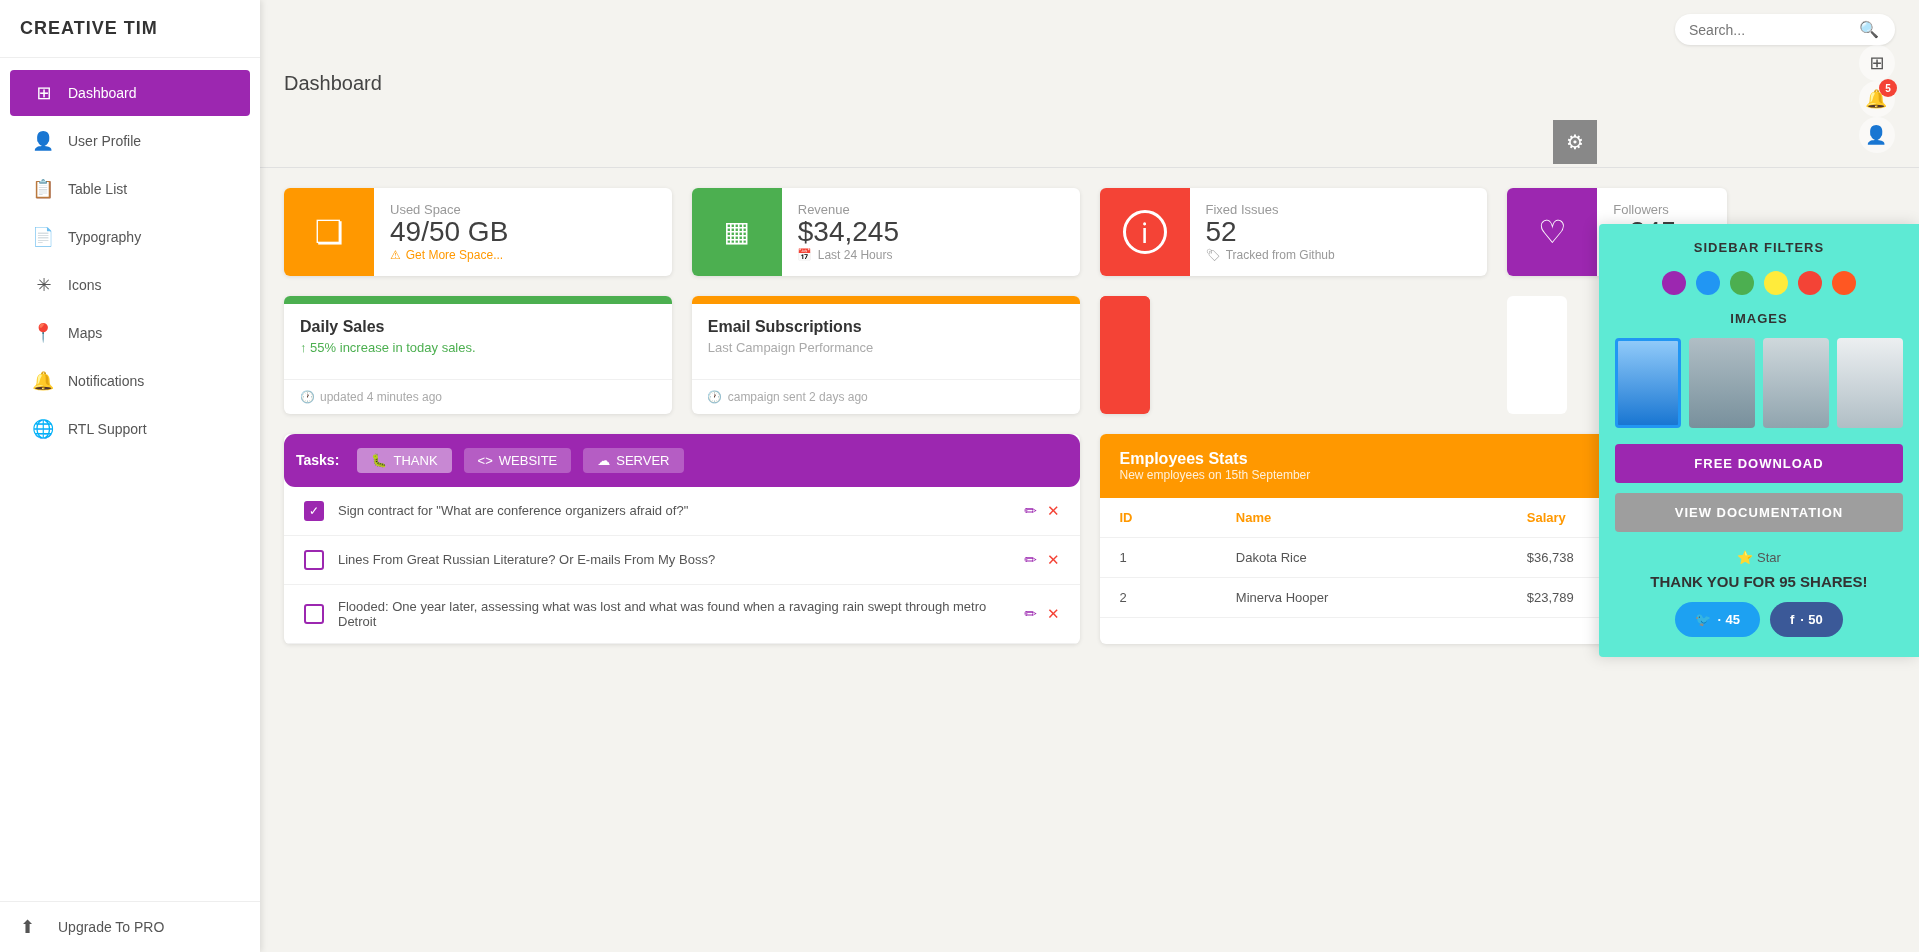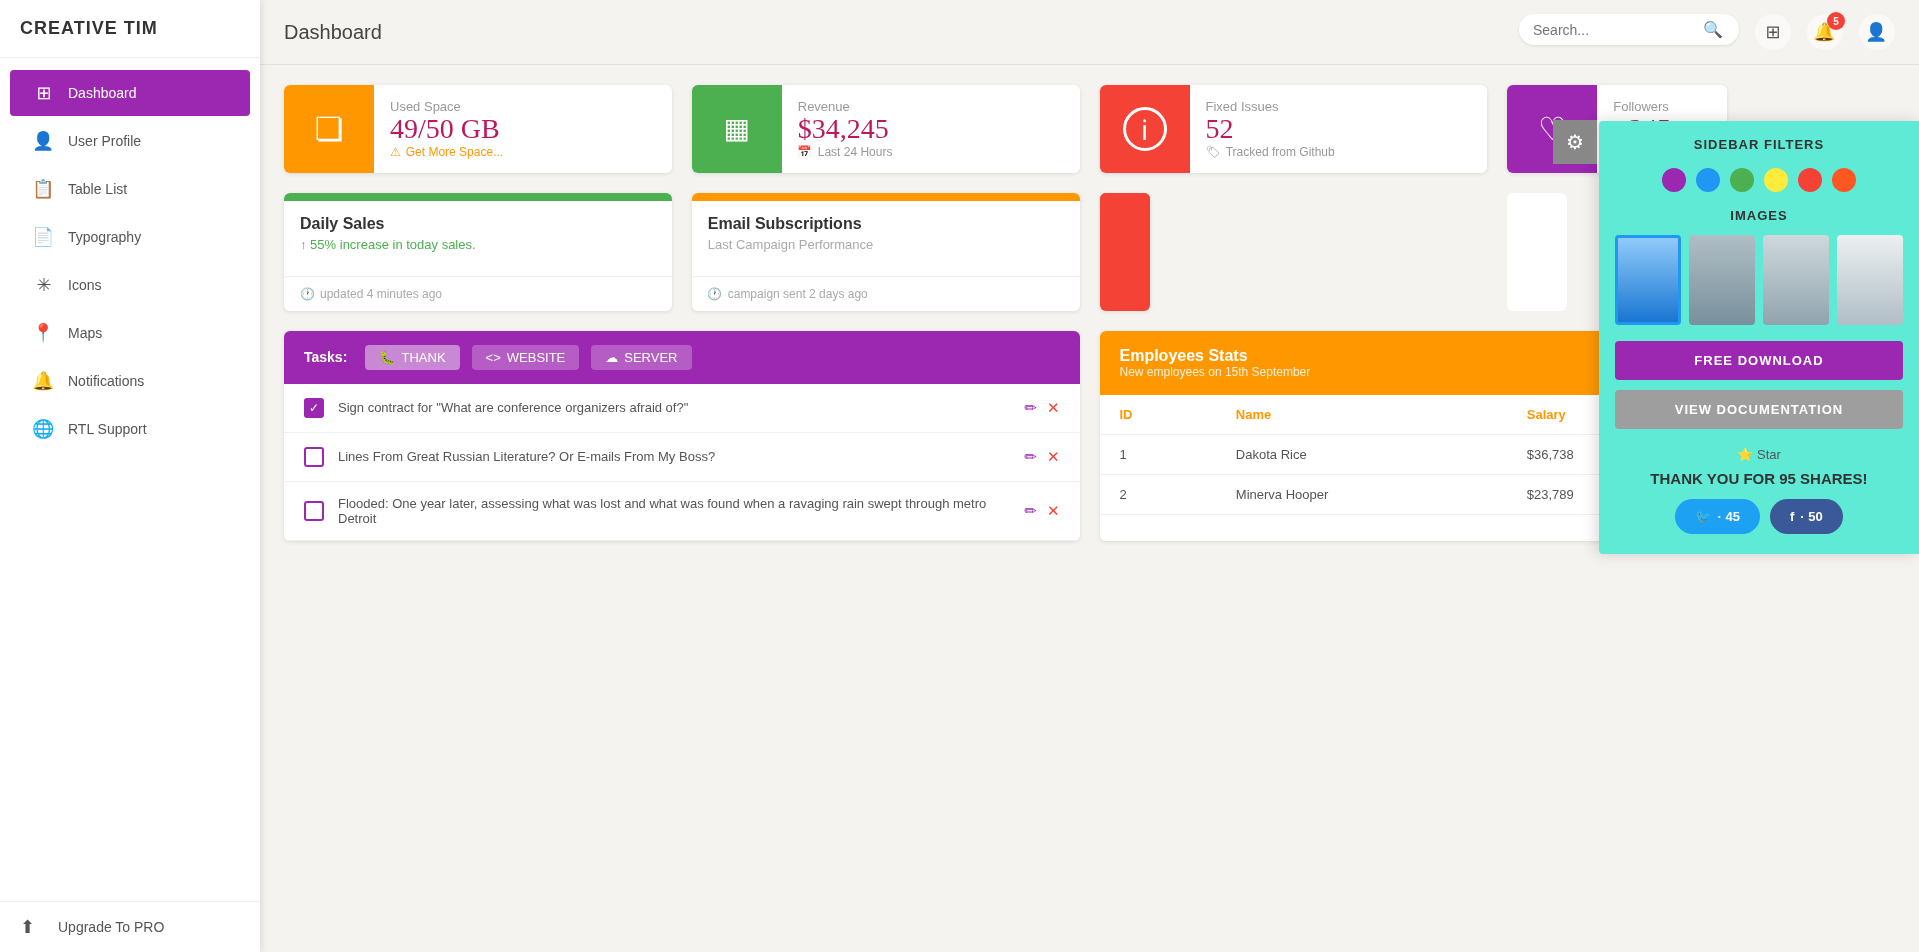--- a/index.html
+++ b/index.html
@@ -78,22 +78,22 @@
       justify-content: space-between;
       border-bottom: 1px solid #e0e0e0;
     }
     .header-title {
       font-size: 20px;
       font-weight: 400;
       color: #444;
     }
     .header-right {
       display: flex;
-      align-items: flex-start;
-      gap: 16px;
+      align-items: flex-end;
+      flex-direction: column;
     }
     .search-box {
       display: flex;
       align-items: center;
       background: #fff;
       border-radius: 20px;
       padding: 6px 14px;
       box-shadow: 0 1px 3px rgba(0,0,0,0.1);
       width: 220px;
     }
@@ -177,23 +177,22 @@
       justify-content: space-between;
     }
     .stat-card-label {
       font-size: 13px;
       color: #999;
       font-weight: 500;
     }
     .stat-card-value {
       font-size: 28px;
       font-weight: 400;
-      color: #be185d;
+      color: #404040;
       line-height: 1.1;
-      font-family: Liberation Serif, serif;
     }
     .stat-card-footer {
       font-size: 12px;
       color: #999;
       display: flex;
       align-items: center;
       gap: 5px;
     }
     .stat-card-footer.warning { color: #ff9800; }
 
@@ -249,25 +248,26 @@
 
     
     .tasks-panel {
       background: #fff;
       border-radius: 6px;
       box-shadow: 0 1px 4px rgba(0,0,0,0.1);
       overflow: hidden;
     }
     .tasks-header {
       background: #9c27b0;
-      padding: 14px 20px;
+      padding: 14px 12px;
       display: flex;
       align-items: center;
       gap: 12px;
       color: #fff;
+      border-radius: 11px;
     }
     .tasks-header-label {
       font-size: 14px;
       font-weight: 600;
       color: #fff;
       margin-right: 6px;
     }
     .task-tab {
       background: rgba(255,255,255,0.25);
       border-radius: 4px;

